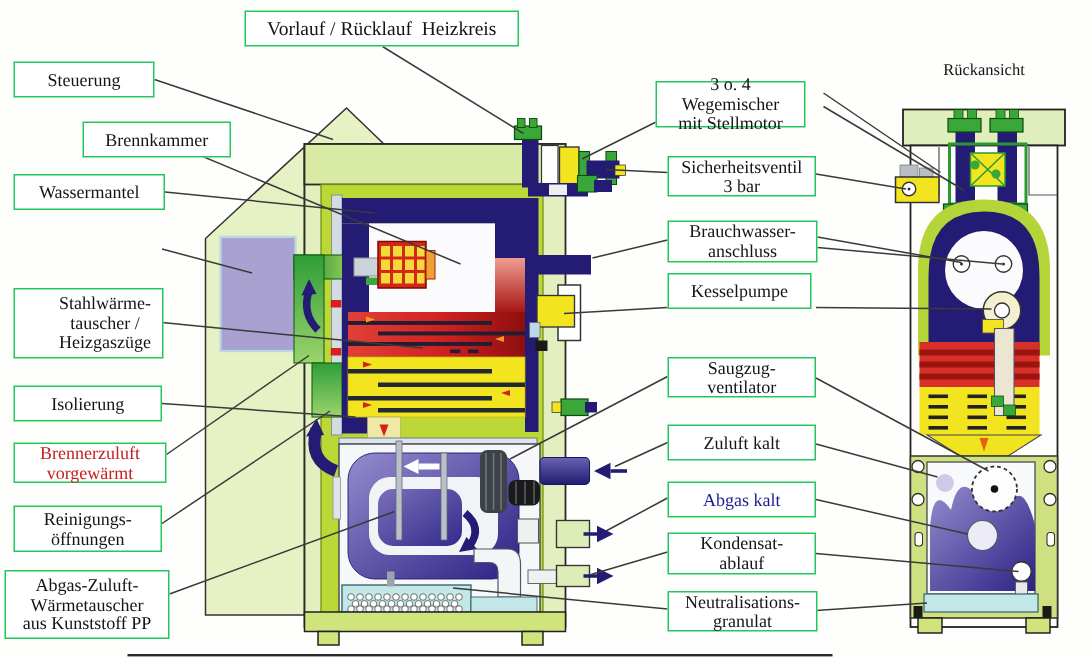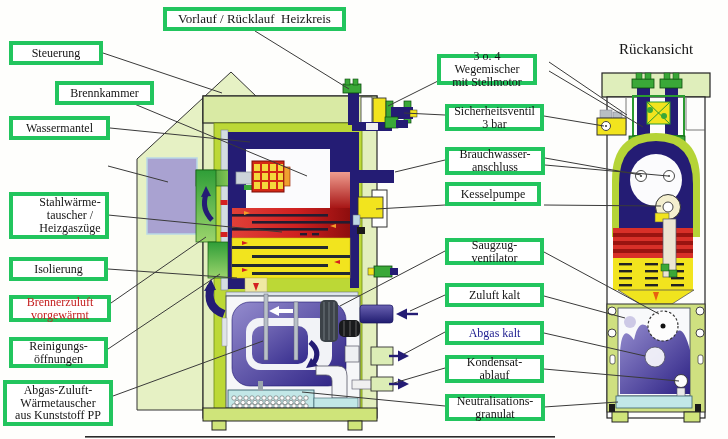--- a/index.html
+++ b/index.html
@@ -1,24 +1,24 @@
 <!DOCTYPE html>
 <html><head>
 <meta charset="utf-8">
 <style>
   html,body{margin:0;padding:0;background:#ffffff;}
   #stage{position:relative;width:728px;height:439px;background:#fefefc;overflow:hidden;
          font-family:"Liberation Serif",serif;}
   #diagram-svg{position:absolute;left:0;top:0;}
-  .lbl{position:absolute;background:#ffffff;border:4px solid #22c55e;color:#141414;
+  .lbl{position:absolute;background:#ffffff;border:1px solid #22c55e;color:#141414;
        font-size:12px;line-height:1.08;text-align:center;display:flex;align-items:center;
        justify-content:center;white-space:pre-wrap;box-sizing:border-box;padding:1px 2px;}
   .lbl.red{color:#c41e1e;}
   .lbl.blue{color:#1d1d8f;}
-  .caption{position:absolute;color:#141414;font-size:15px;text-align:center;
+  .caption{position:absolute;color:#141414;font-size:11px;text-align:center;
            white-space:pre-wrap;}
 </style>
 </head>
 <body>
 
 <div id="stage">
 
 <svg id="diagram-svg" width="728" height="439" viewBox="0 0 728 439" xmlns="http://www.w3.org/2000/svg">
   <defs>
     <linearGradient id="redV" x1="0" y1="0" x2="0" y2="1">

